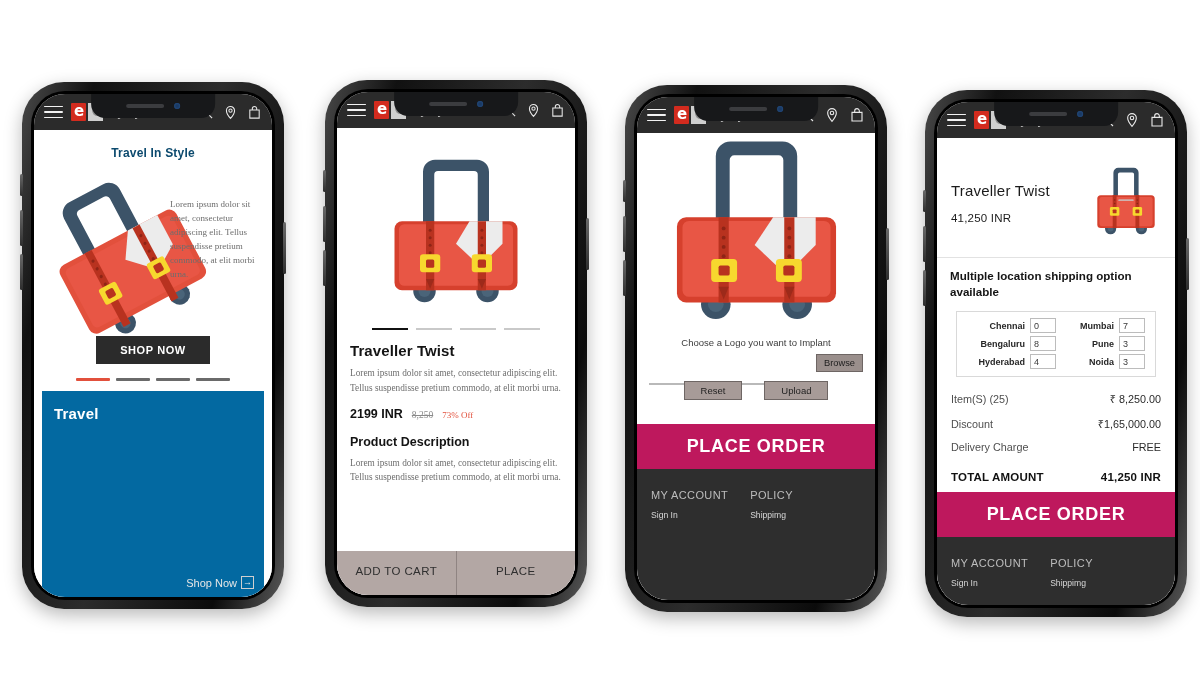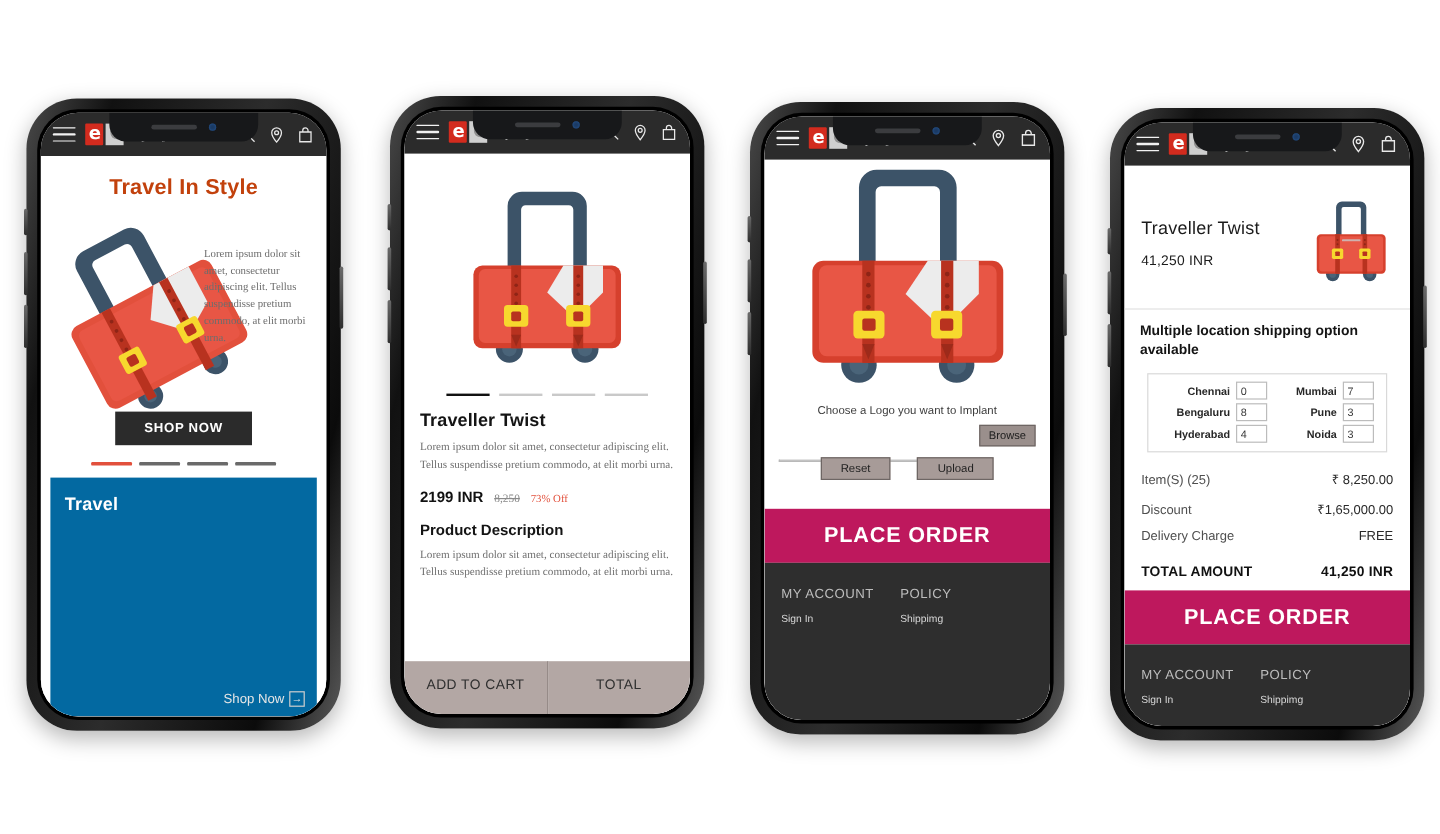--- a/index.html
+++ b/index.html
@@ -96,21 +96,21 @@
   .logo .rest { color: #cfcfcf; font-size: 12px; margin-left: -1px; font-family: "Liberation Serif", serif; }
   .appbar-spacer { flex: 1; }
   .appbar-icons { display: flex; align-items: center; gap: 9px; }
   .appbar-icons svg { display: block; }
 
   
   .page { flex: 1; background: #fff; overflow: hidden; display: flex; flex-direction: column; position: relative; }
 
   .hero-title {
     text-align: center;
-    font-size: 18px; font-weight: 700; color: #c2410c;
+    font-size: 12px; font-weight: 700; color: #0c4a6e;
     margin: 16px 0 4px; letter-spacing: .2px;
   }
   .hero-wrap { position: relative; flex: 0 0 auto; height: 168px; }
   .hero-text {
     position: absolute; right: 12px; top: 34px; width: 90px;
     font-family: "Liberation Serif", serif;
     font-size: 9px; line-height: 1.55; color: #6d6d6d;
   }
   .shop-now-btn {
     align-self: center;
@@ -437,21 +437,21 @@
               <span class="price-now">2199 INR</span>
               <span class="price-old">8,250</span>
               <span class="price-off">73% Off</span>
             </div>
             <div class="pdp-sub">Product Description</div>
             <div class="pdp-desc">Lorem ipsum dolor sit amet, consectetur adipiscing elit. Tellus suspendisse pretium commodo, at elit morbi urna.</div>
           </div>
 
           <div class="pdp-actions">
             <button>ADD TO CART</button>
-            <button>TOTAL</button>
+            <button>PLACE</button>
           </div>
 
         </div>
       </div>
     </div>
   </div>
 
   <div class="phone" style="left:625px; top:85px; width:262px; height:527px;">
     <div class="btn-side btn-left" style="top:95px;height:22px;"></div>
     <div class="btn-side btn-left" style="top:131px;height:36px;"></div>

